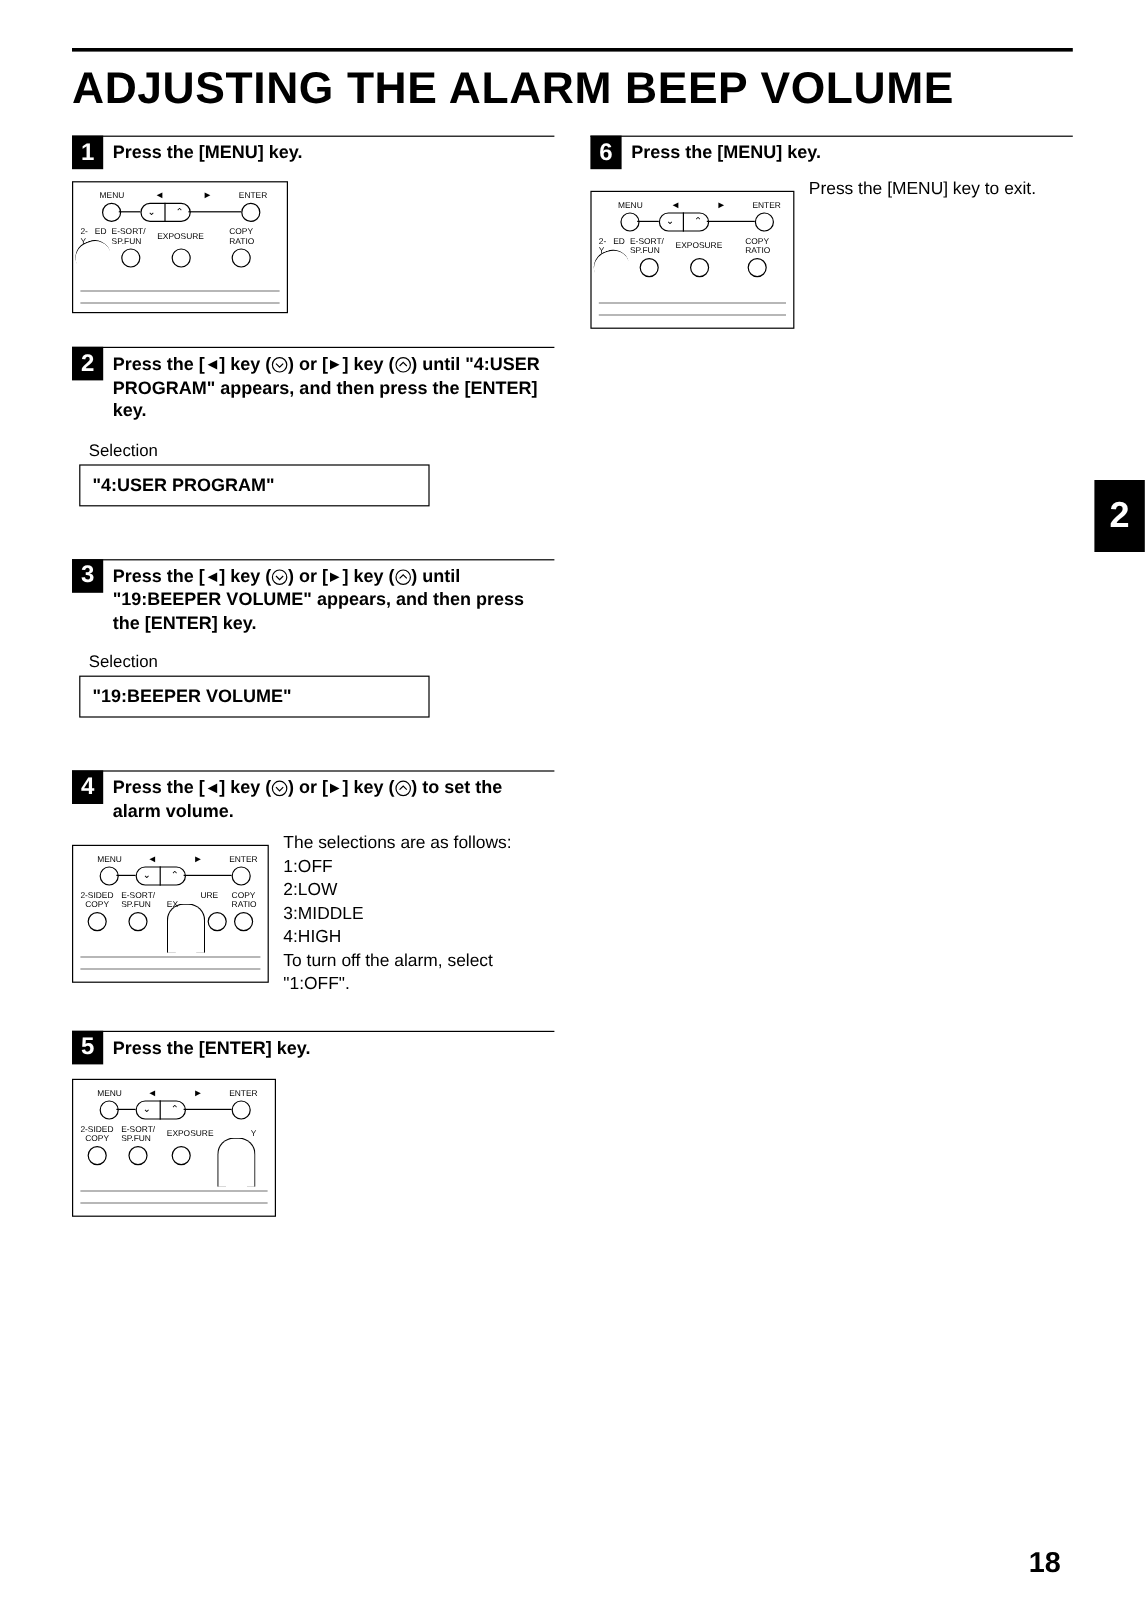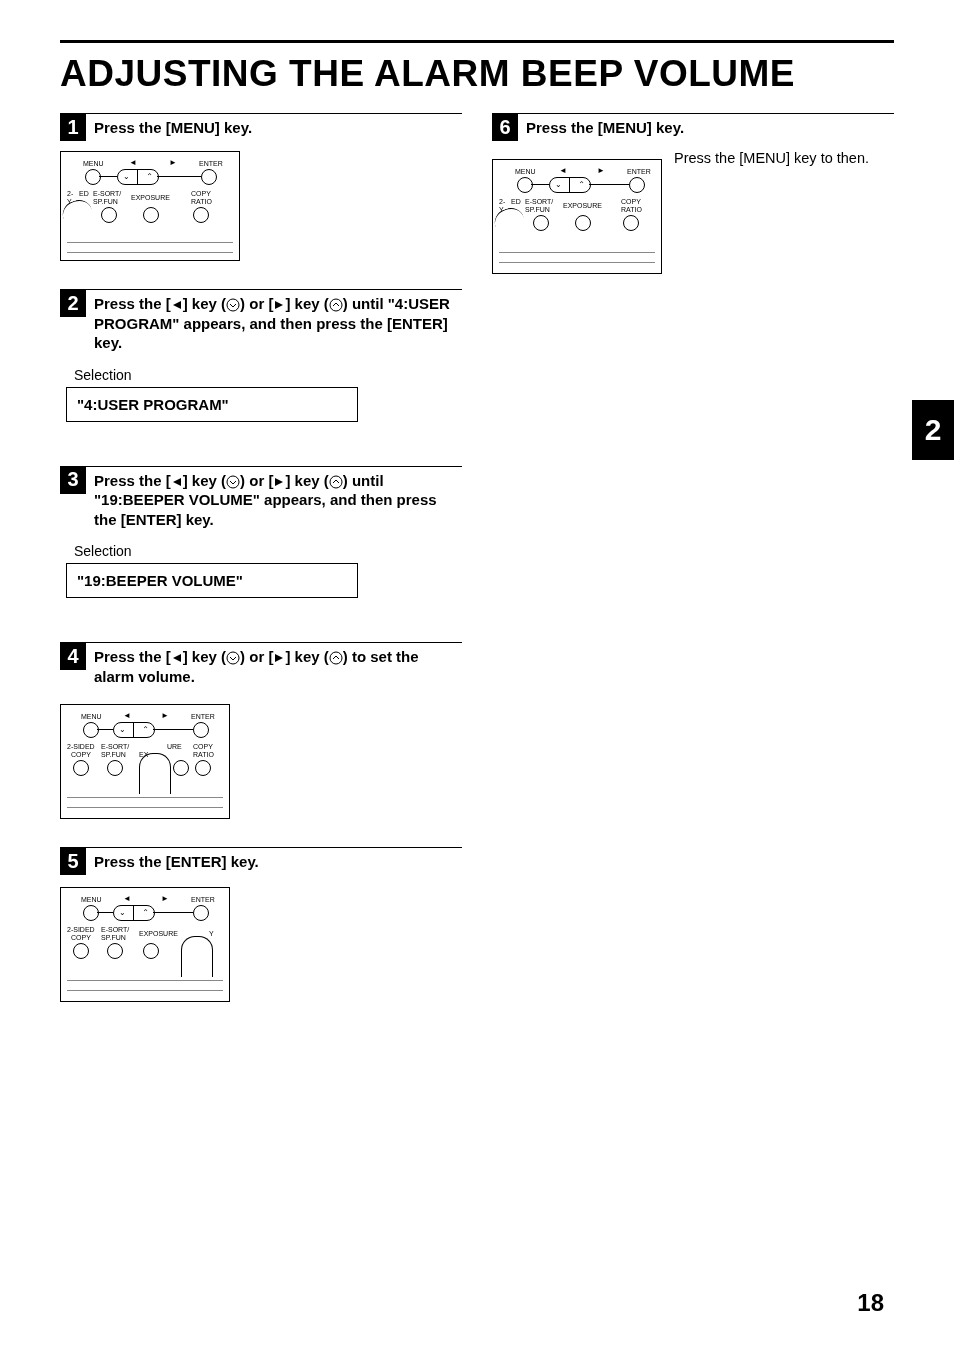--- a/index.html
+++ b/index.html
@@ -293,20 +293,28 @@
             <span class="fig-label" style="left:132px; top:38px;">COPY</span>
             <span class="fig-label" style="left:132px; top:46px;">RATIO</span>
             <div class="fig-btn" style="left:12px; top:55px; width:14px; height:14px;"></div>
             <div class="fig-btn" style="left:46px; top:55px; width:14px; height:14px;"></div>
             <div class="fig-btn" style="left:112px; top:55px; width:14px; height:14px;"></div>
             <div class="fig-btn" style="left:134px; top:55px; width:14px; height:14px;"></div>
             <div style="position:absolute; left:78px; top:48px; width:30px; height:40px; border:1px solid #000; border-radius:14px 14px 0 0; border-bottom:none;"></div>
             <div class="fig-strip" style="top:92px;"></div>
             <div class="fig-strip" style="top:102px;"></div>
           </div>
+          <div class="step-desc">
+            <div>The selections are as follows:</div>
+            <div>1:OFF</div>
+            <div>2:LOW</div>
+            <div>3:MIDDLE</div>
+            <div>4:HIGH</div>
+            <div>To turn off the alarm, select "1:OFF".</div>
+          </div>
         </div>
       </div>
 
       <div class="step">
         <div class="step-header">
           <div class="step-num">5</div>
           <div class="step-title">Press the [ENTER] key.</div>
         </div>
         <div class="panel-fig small" style="margin-top:12px;">
           <span class="fig-label" style="left:20px; top:8px;">MENU</span>
@@ -369,21 +377,21 @@
             <span class="fig-label" style="left:70px; top:42px;">EXPOSURE</span>
             <span class="fig-label" style="left:128px; top:38px;">COPY</span>
             <span class="fig-label" style="left:128px; top:46px;">RATIO</span>
             <div class="fig-btn" style="left:40px; top:55px; width:14px; height:14px;"></div>
             <div class="fig-btn" style="left:82px; top:55px; width:14px; height:14px;"></div>
             <div class="fig-btn" style="left:130px; top:55px; width:14px; height:14px;"></div>
             <div style="position:absolute; left:4px; top:48px; width:30px; height:40px; border:1px solid #000; border-radius:14px 14px 0 0; border-bottom:none; border-left:none; border-right:none; transform:rotate(-20deg);"></div>
             <div class="fig-strip" style="top:92px;"></div>
             <div class="fig-strip" style="top:102px;"></div>
           </div>
-          <div class="step-desc">Press the [MENU] key to then.</div>
+          <div class="step-desc">Press the [MENU] key to exit.</div>
         </div>
       </div>
     </div>
   </div>
 
   <div class="side-tab">2</div>
   <div class="page-number">18</div>
 </div>
 
 </body></html>

